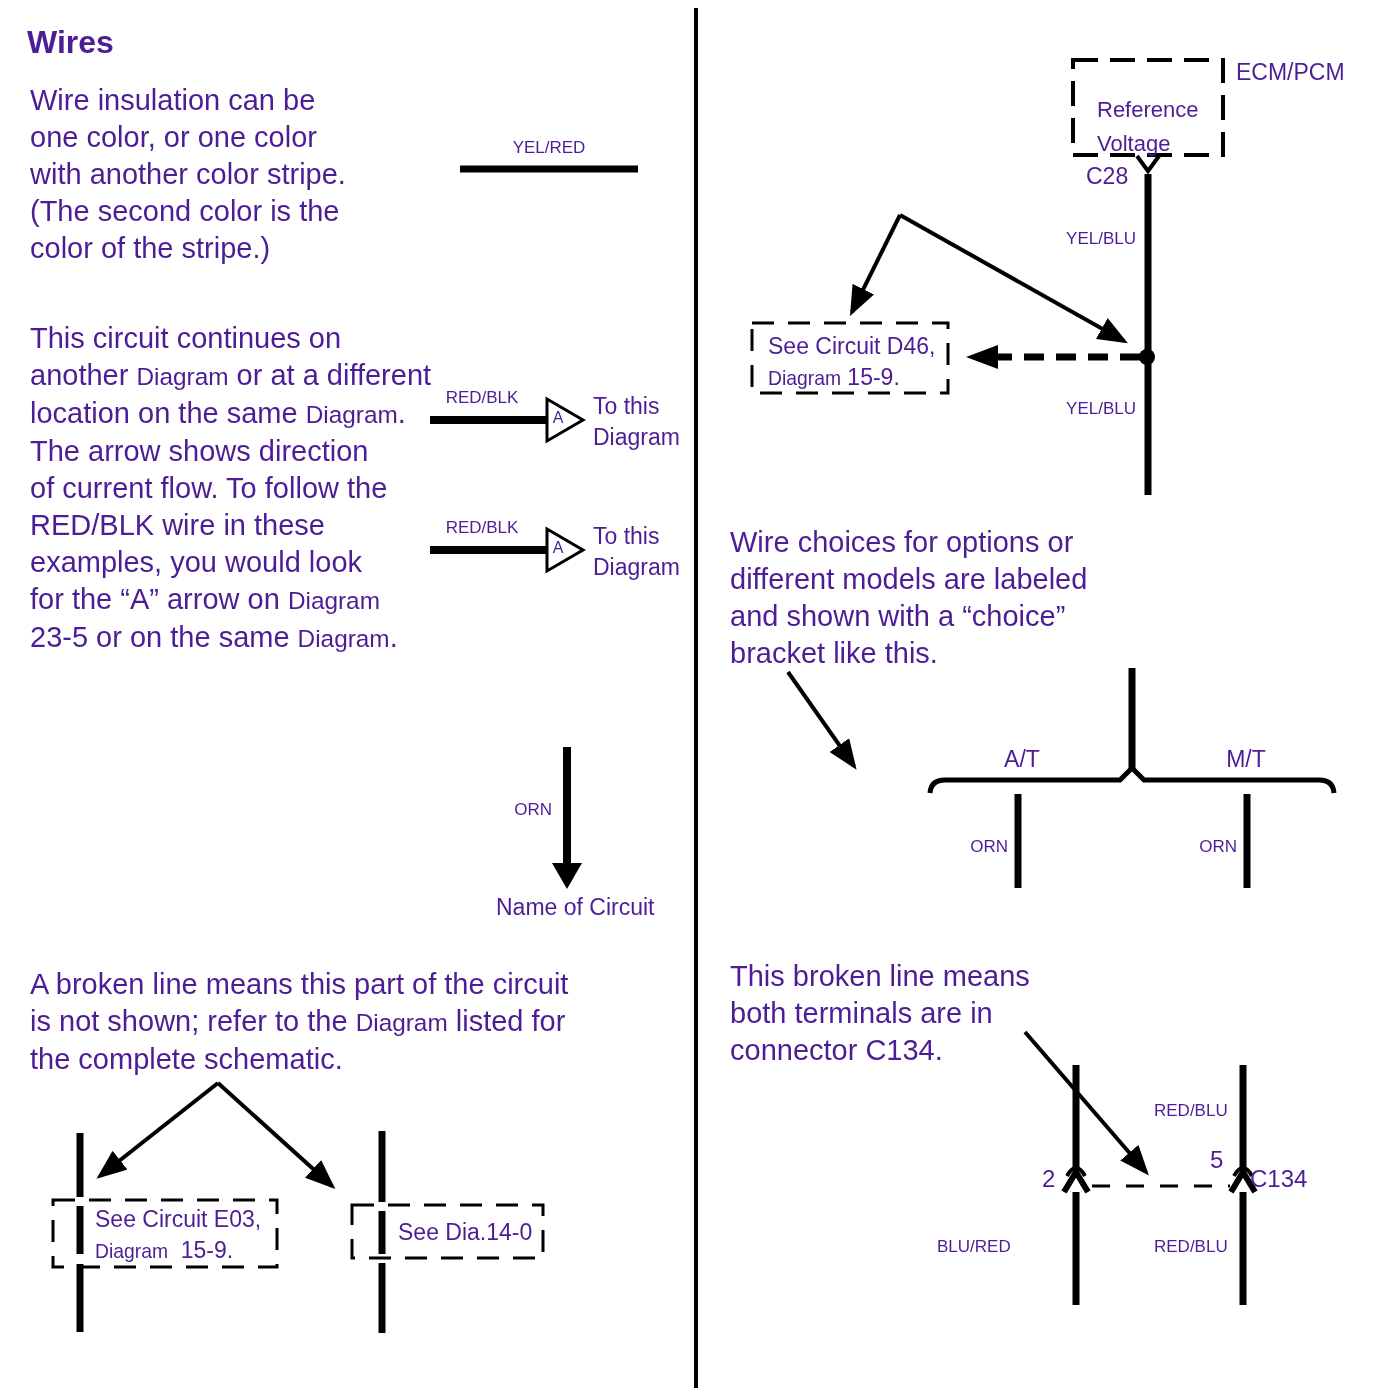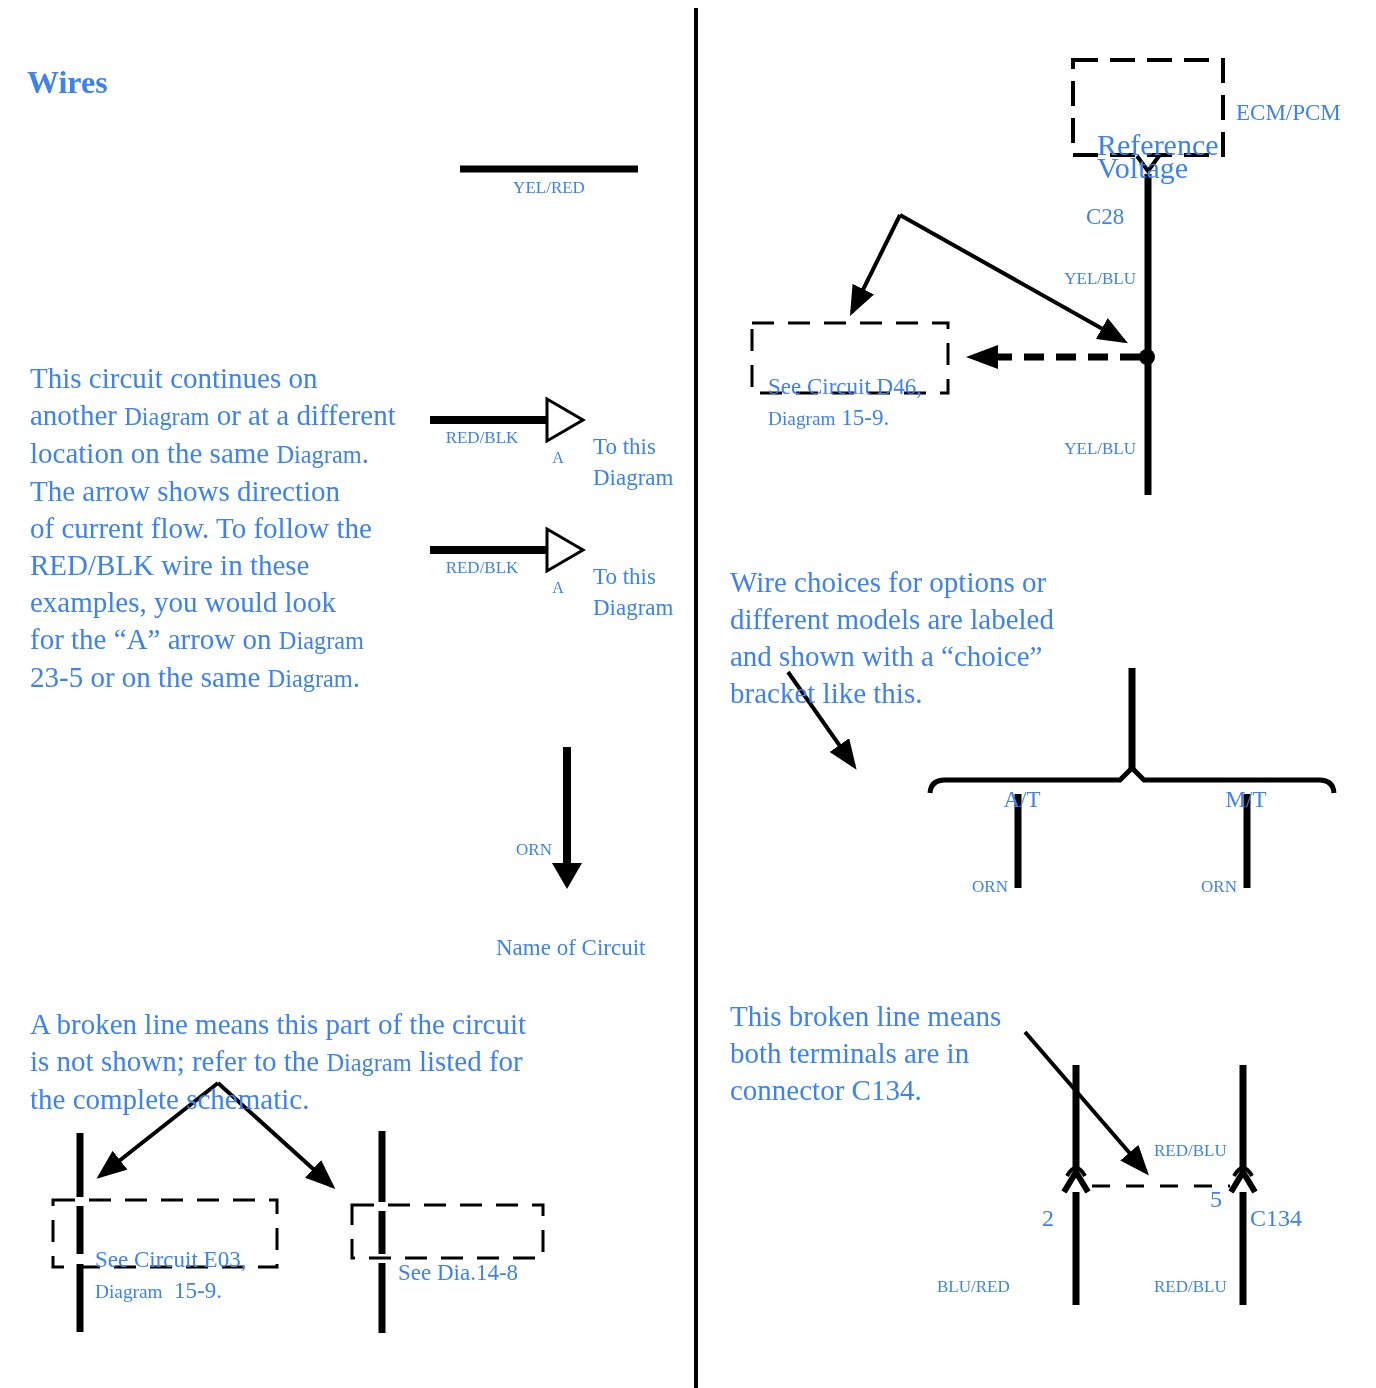--- a/index.html
+++ b/index.html
@@ -1,21 +1,21 @@
 <!DOCTYPE html>
 <html><head>
 <meta charset="utf-8">
 <style>
   html,body { margin:0; padding:0; background:#fff; }
   #page {
     position:relative; width:1376px; height:1388px; background:#ffffff;
     font-family:"Liberation Sans", sans-serif; color:#000; overflow:hidden;
   }
   svg.art { position:absolute; left:0; top:0; }
-  .t { position:absolute; white-space:pre; color:#3b82f6; font-family:Liberation Serif, serif;margin-top:40px; }
+  .t { position:absolute; white-space:pre; color:#4c1d95; font-family:Liberation Sans, sans-serif; }
   .h1   { font-size:32px; font-weight:bold; }
   .body { font-size:29px; line-height:37px; }
   .cap  { font-size:23px; line-height:31px; }
   .lbl  { font-size:17px; }
   .conn { font-size:24px; }
   .ctr  { text-align:center; }
   .rt   { text-align:right; }
   span.dia { font-size:0.84em; }
 </style>
 </head>
@@ -95,20 +95,25 @@
       <path d="M1067,1176 Q1076,1160 1085,1176" fill="none" stroke="#000" stroke-width="4"></path>
       <path d="M1231,1192 L1243,1172 L1255,1192" fill="none" stroke="#000" stroke-width="6"></path>
       <path d="M1234,1176 Q1243,1160 1252,1176" fill="none" stroke="#000" stroke-width="4"></path>
       <line x1="1092" y1="1186" x2="1230" y2="1186" stroke="#000" stroke-width="3" stroke-dasharray="18 16"></line>
       <line x1="1025" y1="1032" x2="1146" y2="1172" stroke="#000" stroke-width="4" marker-end="url(#ah)"></line>
     </g>
   </svg>
 
   <div class="t h1" style="left:27px; top:24px;">Wires</div>
 
+  <div class="t body" style="left:30px; top:82px;">Wire insulation can be
+one color, or one color
+with another color stripe.
+(The second color is the
+color of the stripe.)</div>
   <div class="t lbl ctr" style="left:460px; top:138px; width:178px;">YEL/RED</div>
 
   <div class="t body" style="left:30px; top:320px;">This circuit continues on
 another <span class="dia">Diagram</span> or at a different
 location on the same <span class="dia">Diagram</span>.
 The arrow shows direction
 of current flow. To follow the
 RED/BLK wire in these
 examples, you would look
 for the “A” arrow on <span class="dia">Diagram</span>
@@ -125,23 +130,23 @@
 Diagram</div>
 
   <div class="t lbl rt" style="left:502px; top:800px; width:50px;">ORN</div>
   <div class="t cap" style="left:496px; top:892px;">Name of Circuit</div>
 
   <div class="t body" style="left:30px; top:966px;">A broken line means this part of the circuit
 is not shown; refer to the <span class="dia">Diagram</span> listed for
 the complete schematic.</div>
   <div class="t cap" style="left:95px; top:1204px;">See Circuit E03,
 <span class="dia">Diagram</span>  15-9.</div>
-  <div class="t cap" style="left:398px; top:1217px;">See Dia.14-8</div>
+  <div class="t cap" style="left:398px; top:1217px;">See Dia.14-0</div>
 
-  <div class="t" style="left:1097px; top:93px; font-size:30px; line-height:23px;">Reference
+  <div class="t" style="left:1097px; top:93px; font-size:22px; line-height:34px;">Reference
 Voltage</div>
   <div class="t cap" style="left:1236px; top:57px;">ECM/PCM</div>
   <div class="t cap" style="left:1086px; top:161px;text-align:center;">C28</div>
   <div class="t lbl rt" style="left:1058px; top:229px; width:78px;">YEL/BLU</div>
   <div class="t cap" style="left:768px; top:331px;">See Circuit D46,
 <span class="dia">Diagram</span> 15-9.</div>
   <div class="t lbl rt" style="left:1058px; top:399px; width:78px;">YEL/BLU</div>
 
   <div class="t body" style="left:730px; top:524px;">Wire choices for options or
 different models are labeled

